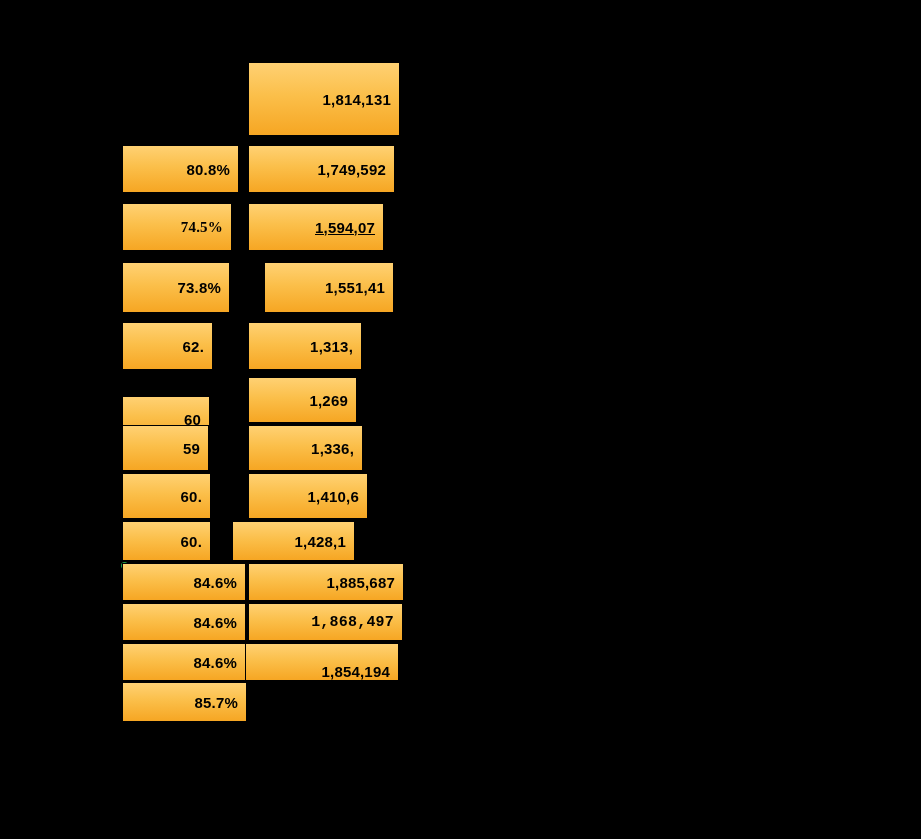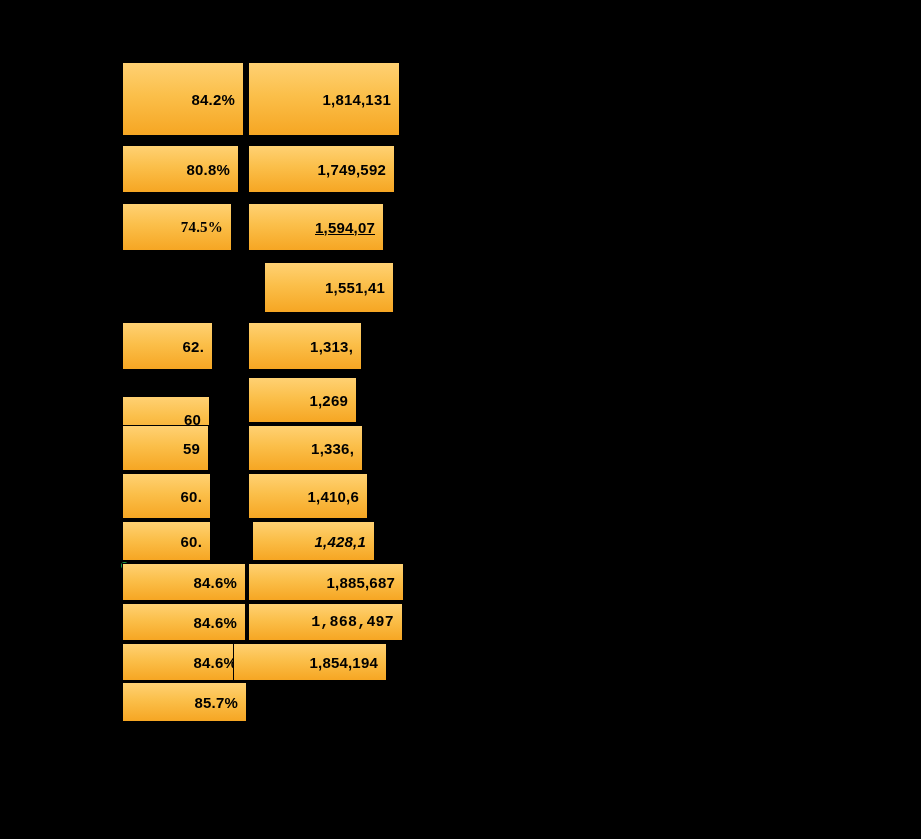--- a/index.html
+++ b/index.html
@@ -51,28 +51,28 @@
     border-radius: 50%;
     background: #22a04a;
   }
 </style>
 </head>
 <body>
 
 <div id="chart-area">
 
   <div class="marker-dot" style="display: block; left: 121px; top: 562px; background: rgb(34, 160, 74);"></div>
-<div class="bar bar-pct" style="left: 122px; top: 62px; width: 122px; height: 74px;">
-      <span class="bar-label">84.2%</span>
-    </div>
     <div class="bar bar-pct" style="left: 122px; top: 145px; width: 117px; height: 48px;">
       <span class="bar-label">80.8%</span>
     </div>
     <div class="bar bar-pct" style="left: 122px; top: 203px; width: 110px; height: 48px; font-family: Liberation Serif, serif;">
       <span class="bar-label">74.5%</span>
+    </div>
+    <div class="bar bar-pct" style="left: 122px; top: 262px; width: 108px; height: 51px;">
+      <span class="bar-label">73.8%</span>
     </div>
     <div class="bar bar-pct" style="left: 122px; top: 322px; width: 91px; height: 48px;">
       <span class="bar-label">62.</span>
     </div>
     <div class="bar bar-pct" style="left: 122px; top: 396px; width: 88px; height: 46px;">
       <span class="bar-label">60</span>
     </div>
     <div class="bar bar-pct" style="left: 122px; top: 425px; width: 87px; height: 46px;">
       <span class="bar-label">59</span>
     </div>
@@ -111,25 +111,25 @@
     </div>
     <div class="bar bar-val" style="left: 248px; top: 377px; width: 109px; height: 46px;">
       <span class="bar-label">1,269</span>
     </div>
     <div class="bar bar-val" style="left: 248px; top: 425px; width: 115px; height: 46px;">
       <span class="bar-label">1,336,</span>
     </div>
     <div class="bar bar-val" style="left: 248px; top: 473px; width: 120px; height: 46px;">
       <span class="bar-label">1,410,6</span>
     </div>
-    <div class="bar bar-val" style="left: 252px; top: 521px; width: 123px; height: 40px; font-style: italic;">
+    <div class="bar bar-val" style="left: 232px; top: 521px; width: 123px; height: 40px;">
       <span class="bar-label">1,428,1</span>
     </div>
     <div class="bar bar-val" style="left: 248px; top: 563px; width: 156px; height: 38px;">
       <span class="bar-label">1,885,687</span>
     </div>
     <div class="bar bar-val" style="left: 248px; top: 603px; width: 155px; height: 38px; font-family: Liberation Mono, monospace;">
       <span class="bar-label">1,868,497</span>
     </div>
-    <div class="bar bar-val" style="left: 233px; top: 643px; width: 154px; height: 38px;">
+    <div class="bar bar-val" style="left: 245px; top: 643px; width: 154px; height: 38px; align-items: flex-end;">
       <span class="bar-label">1,854,194</span>
     </div>
   </div>
 
 </body></html>

